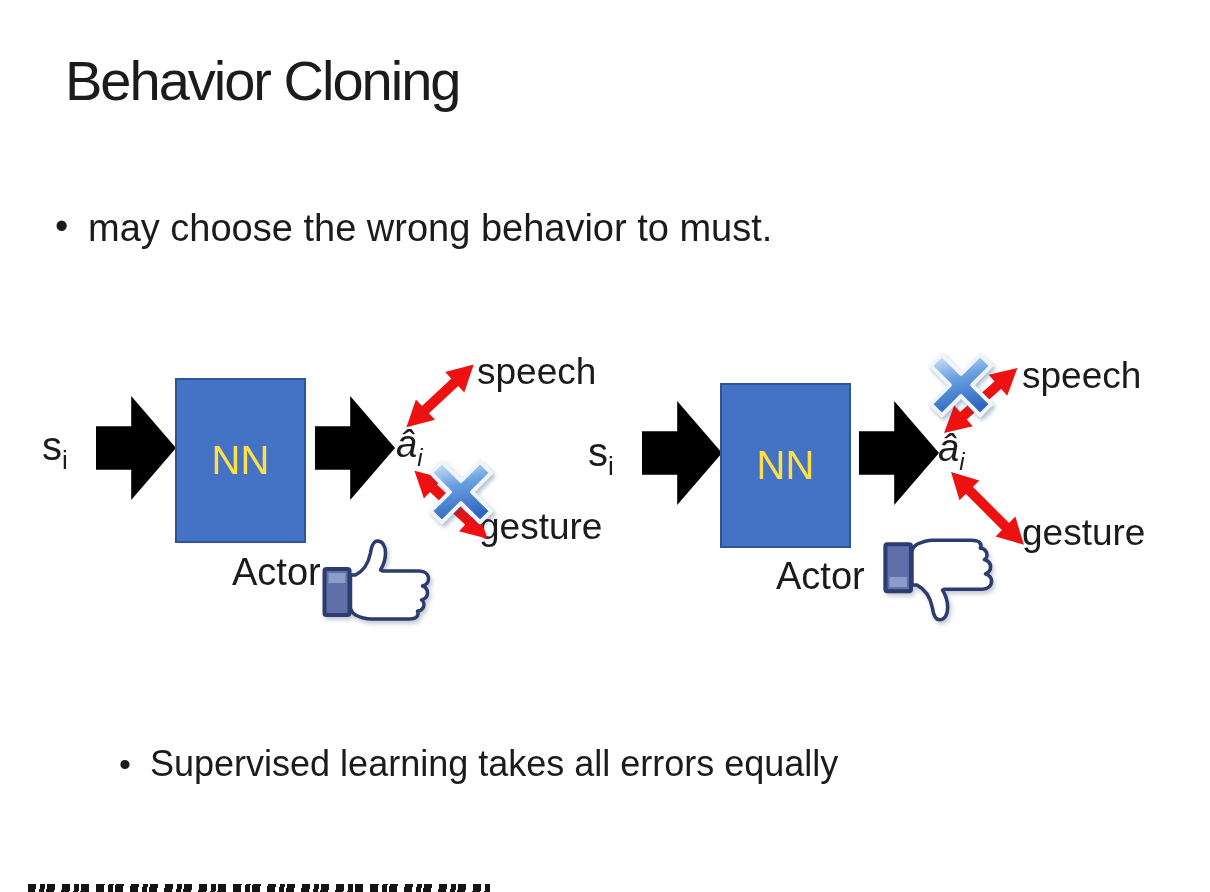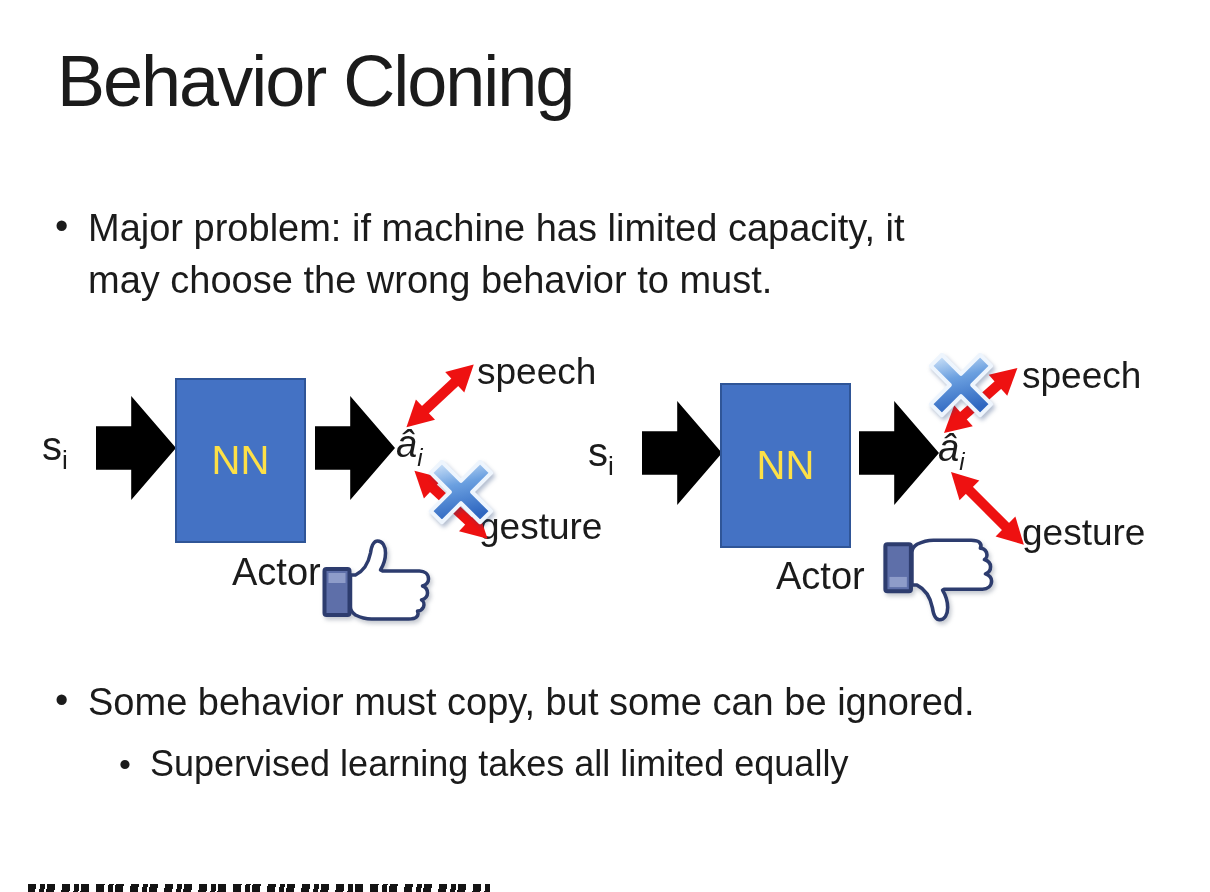--- a/index.html
+++ b/index.html
@@ -7,22 +7,22 @@
   }
   html,body{margin:0;padding:0;}
   body{
     width:1210px;height:892px;background:#ffffff;
     font-family:"Liberation Sans",sans-serif;color:var(--text);
   }
   .slide{position:relative;width:1210px;height:892px;background:#fff;overflow:hidden;}
 
   
   .title{
-    position:absolute;left:57px;top:40px;margin:0;
-    font-size:72px;font-weight:300;letter-spacing:-2px;color:var(--text);
+    position:absolute;left:57px;top:40px;margin:8px;
+    font-size:56px;font-weight:300;letter-spacing:-2px;color:var(--text);
   }
 
   
   .bullet{position:absolute;font-size:38px;line-height:52px;white-space:nowrap;}
   .bullet::before{
     content:"\2022";position:absolute;left:-33px;top:-2px;font-size:38px;color:var(--text);
   }
   .b-major{left:88px;top:202px;}
   .b-some{left:88px;top:676px;}
   .b-sup{left:150px;top:738px;font-size:36px;}
@@ -124,21 +124,20 @@
                  C109 52 106 54 103 55 C106 56 108 59 108 62 C108 66 105 68 102 69
                  C104 70 105 73 104 76 C103 78 101 80 98 80 C99 82 99 84 97 86
                  C95 88 92 88 89 88 L52 88 C46 88 40 86 36 84 Z" fill="#ffffff" style="stroke:var(--thumb-outline)" stroke-width="3.5" stroke-linejoin="round"></path>
       </g>
     </defs>
   </svg>
 
   <h1 class="title">Behavior Cloning</h1>
 
   <div class="bullet b-major">
-    <div>Major problem: if machine has limited capacity, it</div>
     <div>may choose the wrong behavior to must.</div>
   </div>
 
   <div class="sym sym-s-l"><span>s</span><sub>i</sub></div>
   <div class="flow-arrow fa-l1"></div>
   <div class="nn-box nn-l">
     <span>NN</span>
   </div>
   <div class="flow-arrow fa-l2"></div>
   <div class="sym-a sym-a-l"><span>â</span><sub>i</sub></div>
@@ -174,18 +173,17 @@
   <svg class="cross cross-r" viewBox="0 0 44 44">
     <use href="#cross-shape"></use>
   </svg>
 
   <div class="actor actor-r">Actor</div>
 
   <svg class="thumb thumb-down" width="118" height="98" viewBox="0 0 115 96">
     <use href="#thumb-shape" transform="scale(1,-1) translate(0,-96)"></use>
   </svg>
 
-  <div class="bullet b-some">Some behavior must copy, but some can be ignored.</div>
-  <div class="bullet b-sup">Supervised learning takes all limited equally</div>
+  <div class="bullet b-sup">Supervised learning takes all errors equally</div>
 
   <div class="cropped-strip"></div>
 
 </div>
 
 </body></html>

